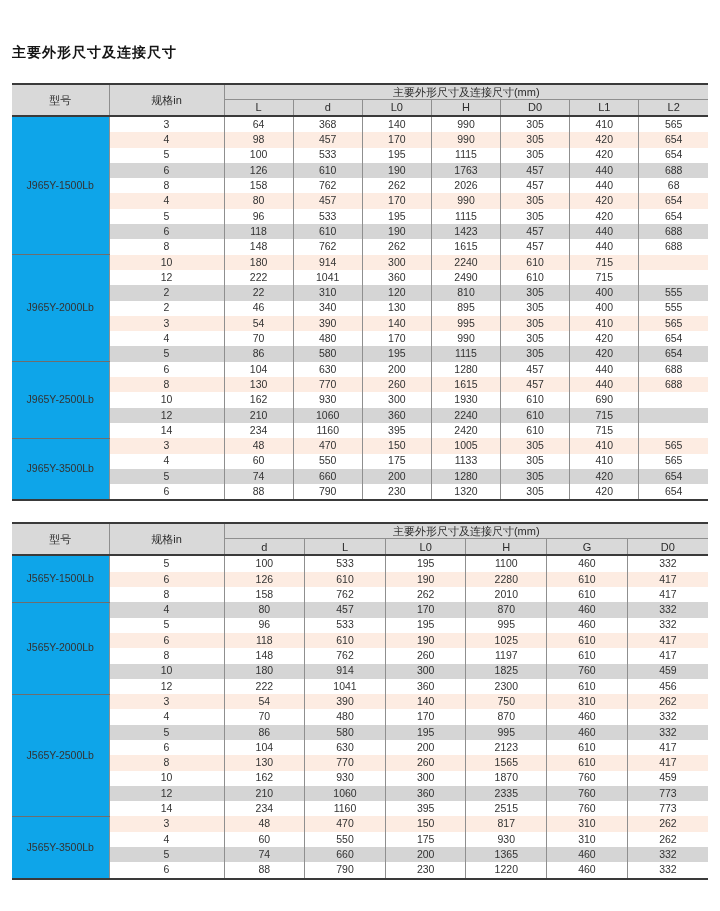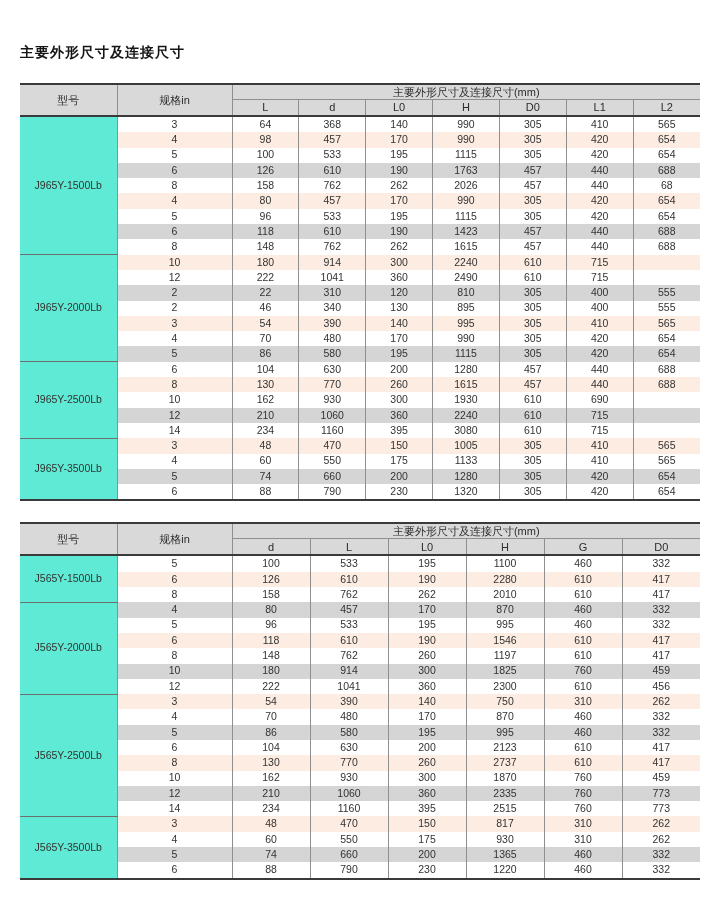--- a/index.html
+++ b/index.html
@@ -4,21 +4,21 @@
 <style>
   :root{
     --header-bg:#d9d9d9; --row-pink:#fdece2; --row-gray:#d5d5d5;
     --grid-line:#8f8f8f; --frame-line:#3a3a3a; --group-line:#6e6e6e; --text:#333333;
   }
   html,body{margin:0;padding:0}
   body{
     width:720px;height:911px;background:#ffffff;overflow:hidden;
     font-family:"Liberation Sans","DejaVu Sans",sans-serif;color:var(--text);
   }
-  .page{padding:0 20px}
+  .page{padding:0 12px}
   .doc-title{
     margin:0;padding-top:44px;font-size:14px;font-weight:bold;
     color:#151515;letter-spacing:1px;
   }
   table.dim{
     width:100%;border-collapse:collapse;table-layout:fixed;margin-top:21px;
     border-top:2.5px solid var(--frame-line);
     border-bottom:2.5px solid var(--frame-line);
     font-size:10.5px;
   }
@@ -33,21 +33,21 @@
   }
   thead th{background:var(--header-bg);font-size:11px;color:#2c2c2c}
   tr.span-row th{height:14px}
   tr.cols-row th{height:15px;border-bottom:2px solid var(--frame-line)}
   th.rowspan-h{border-bottom:2px solid var(--frame-line)}
   th.span-h{border-bottom:1px solid var(--grid-line)}
   tbody td{height:15.3px}
   tbody tr.row-pink td{background:var(--row-pink)}
   tbody tr.row-gray td{background:var(--row-gray)}
   table.dim tbody td.model{
-    background:#5eead4;border-bottom:1.5px solid var(--group-line);
+    background:#0ea5e9;border-bottom:1.5px solid var(--group-line);
   }
 </style>
 </head>
 <body>
 
 <div class="page">
   <h1 class="doc-title">主要外形尺寸及连接尺寸</h1>
   <table class="dim">
       <colgroup>
         <col style="width: 97px;">
@@ -278,21 +278,21 @@
           <td>2240</td>
           <td>610</td>
           <td>715</td>
           <td></td>
         </tr>
         <tr class="row-white">
           <td>14</td>
           <td>234</td>
           <td>1160</td>
           <td>395</td>
-          <td>3080</td>
+          <td>2420</td>
           <td>610</td>
           <td>715</td>
           <td></td>
         </tr>
         <tr class="row-pink">
           <td class="model" rowspan="4">J965Y-3500Lb</td>
           <td>3</td>
           <td>48</td>
           <td>470</td>
           <td>150</td>
@@ -405,21 +405,21 @@
           <td>195</td>
           <td>995</td>
           <td>460</td>
           <td>332</td>
         </tr>
         <tr class="row-pink">
           <td>6</td>
           <td>118</td>
           <td>610</td>
           <td>190</td>
-          <td>1546</td>
+          <td>1025</td>
           <td>610</td>
           <td>417</td>
         </tr>
         <tr class="row-white">
           <td>8</td>
           <td>148</td>
           <td>762</td>
           <td>260</td>
           <td>1197</td>
           <td>610</td>
@@ -478,21 +478,21 @@
           <td>200</td>
           <td>2123</td>
           <td>610</td>
           <td>417</td>
         </tr>
         <tr class="row-pink">
           <td>8</td>
           <td>130</td>
           <td>770</td>
           <td>260</td>
-          <td>2737</td>
+          <td>1565</td>
           <td>610</td>
           <td>417</td>
         </tr>
         <tr class="row-white">
           <td>10</td>
           <td>162</td>
           <td>930</td>
           <td>300</td>
           <td>1870</td>
           <td>760</td>

